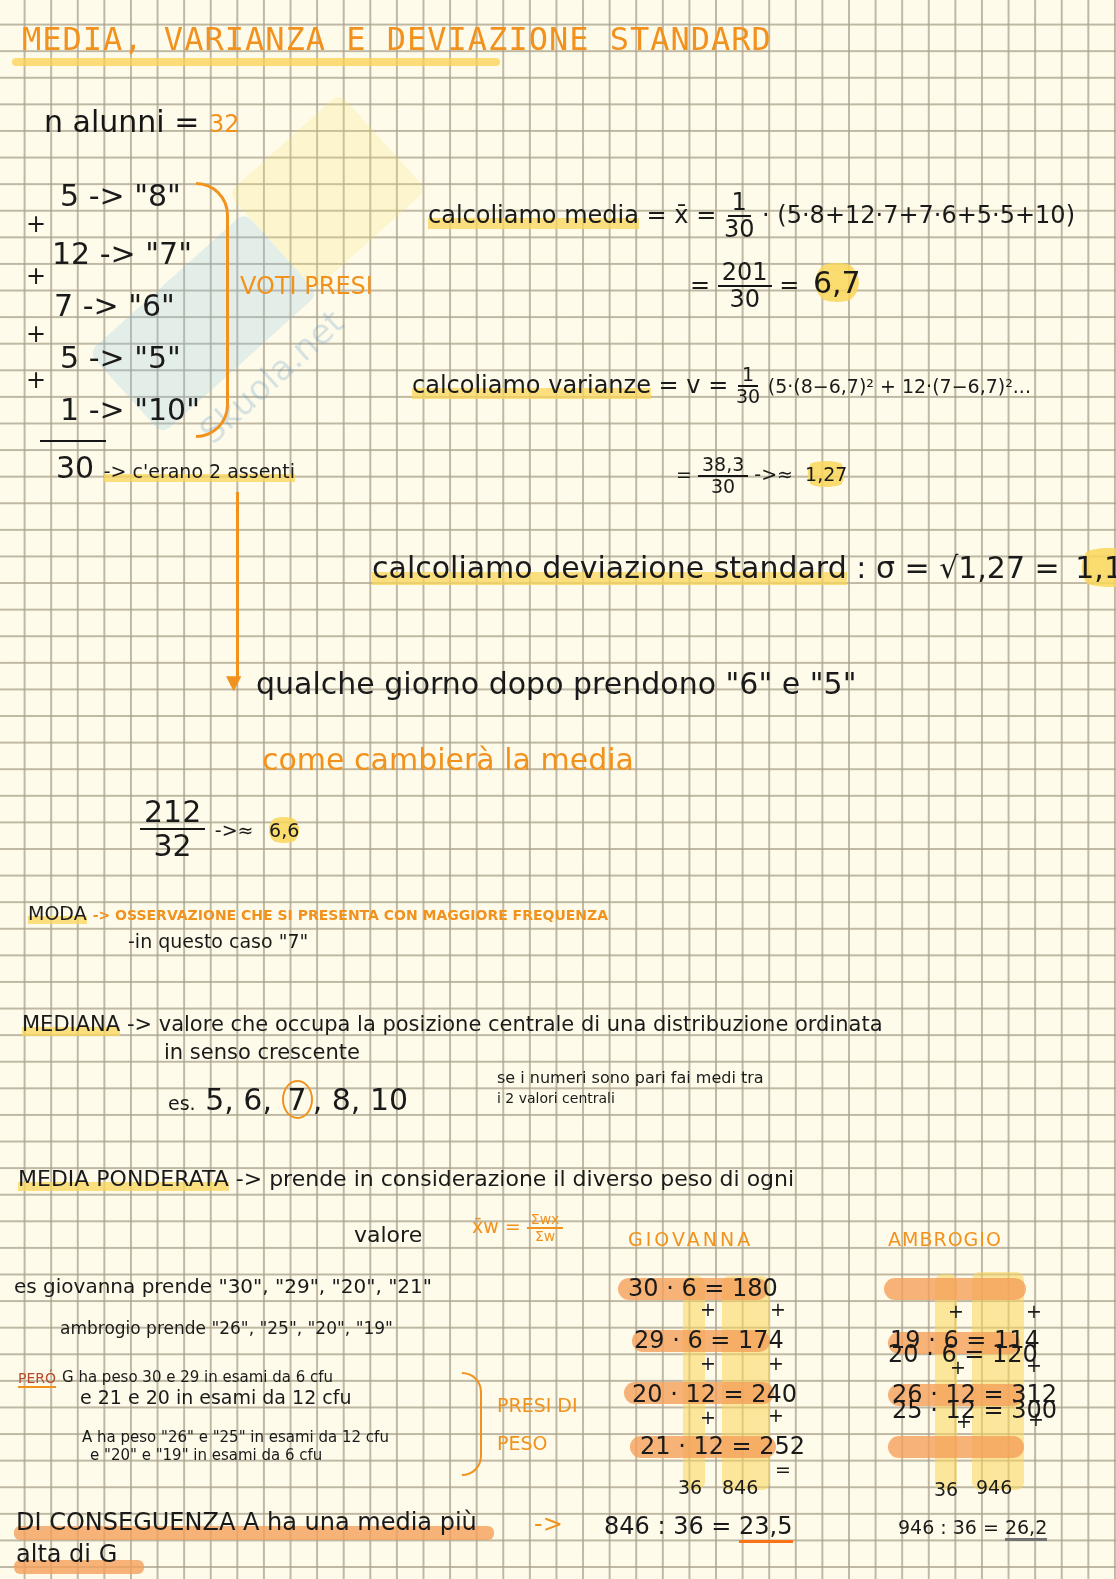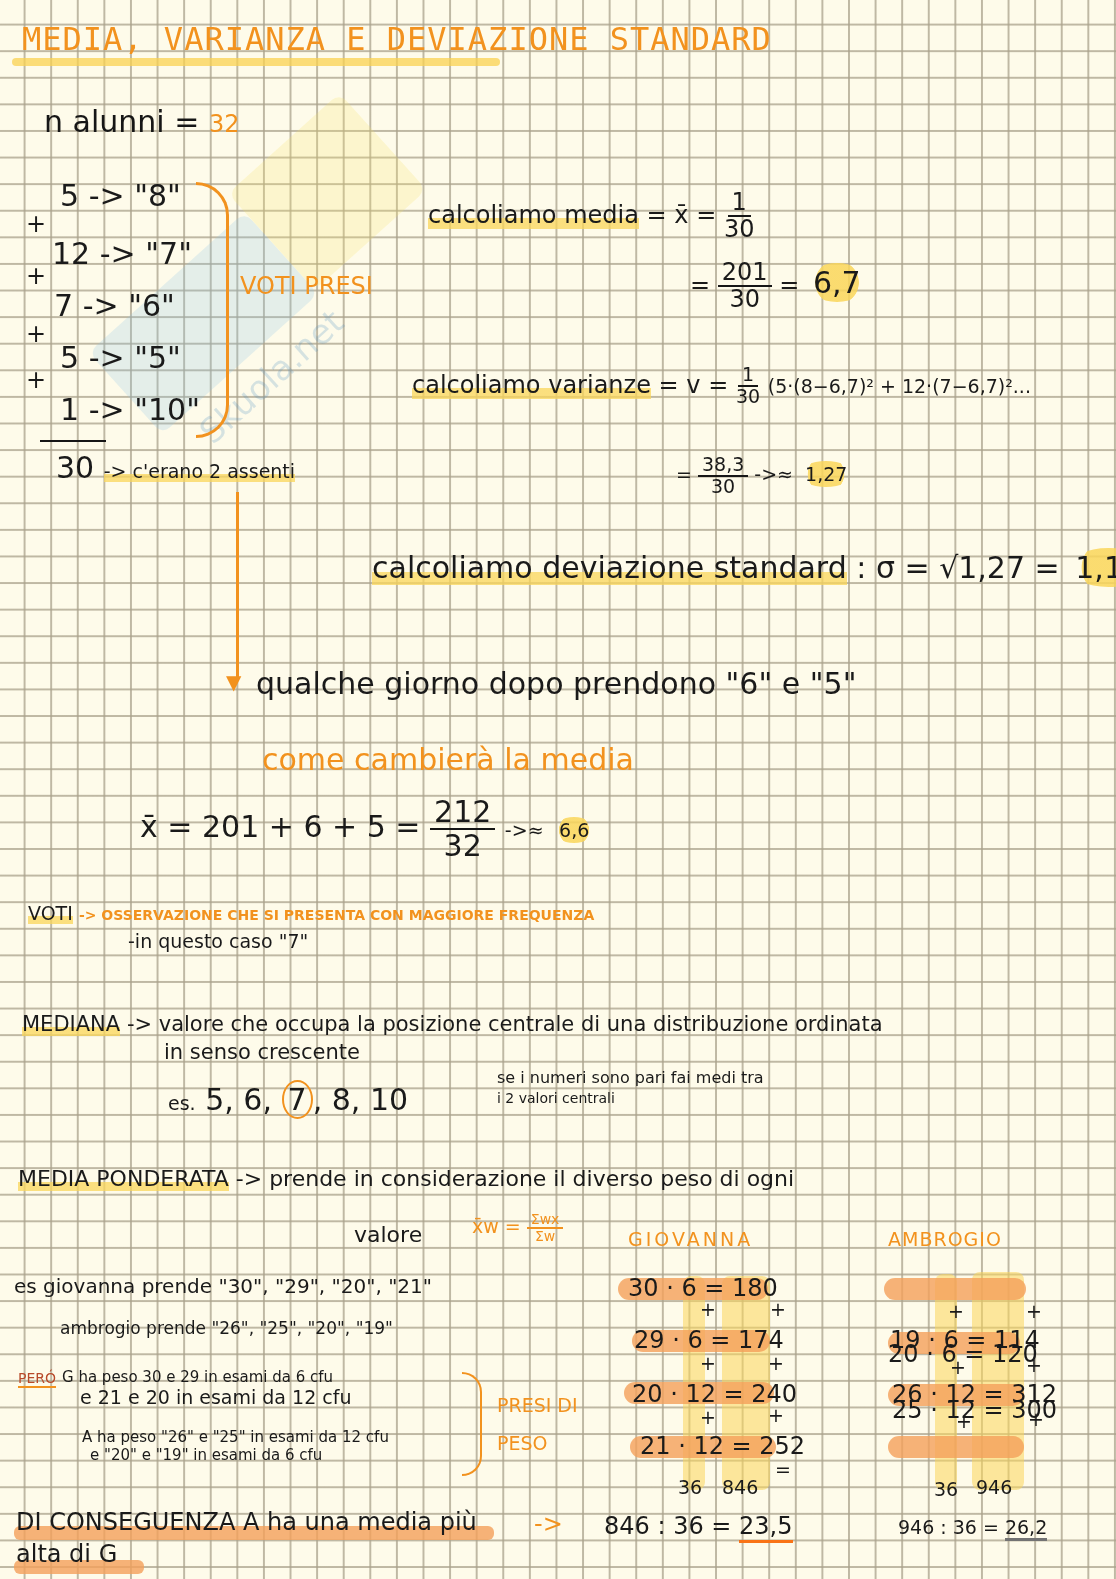--- a/index.html
+++ b/index.html
@@ -94,20 +94,21 @@
 <div class="vline" style="left:236px;top:492px;width:3px;height:186px;"></div>
 <div class="abs orange" style="left:226px;top:670px;font-size:20px;">▼</div>
 
 <div class="abs mid" style="left:428px;top:190px;">
   <span class="hl">calcoliamo media</span>
   <span>= x̄ =</span>
   <span class="frac">
     <span class="num">1</span>
     <span>30</span>
   </span>
+  <span>· (5·8+12·7+7·6+5·5+10)</span>
 </div>
 <div class="abs mid" style="left:690px;top:260px;">
   <span>=</span>
   <span class="frac">
     <span class="num">201</span>
     <span>30</span>
   </span>
   <span>=</span>
   <span class="circle big">6,7</span>
 </div>
@@ -133,31 +134,30 @@
 
 <div class="abs big" style="left:372px;top:550px;">
   <span class="hl">calcoliamo deviazione standard</span>
   <span>: σ = √1,27 =</span>
   <span class="circle">1,12</span>
 </div>
 
 <div class="abs big" style="left:256px;top:666px;">qualche giorno dopo prendono "6" e "5"</div>
 <div class="abs big orange" style="left:262px;top:742px;">come cambierà la media</div>
 <div class="abs big" style="left:140px;top:796px;">
-  <span>x̄ = 201 + 6 + 5 =</span>
   <span class="frac">
     <span class="num">212</span>
     <span>32</span>
   </span>
   <span class="sm">-&gt;≈</span>
   <span class="circle sm">6,6</span>
 </div>
 
 <div class="abs sm" style="left:28px;top:902px;">
-  <span class="hl">VOTI</span>
+  <span class="hl">MODA</span>
   <span class="orange xs" style="font-weight:bold;">-&gt; OSSERVAZIONE CHE SI PRESENTA CON MAGGIORE FREQUENZA</span>
 </div>
 <div class="abs sm" style="left:128px;top:930px;">-in questo caso "7"</div>
 
 <div class="abs" style="left:22px;top:1012px;font-size:21px;">
   <span class="hl">MEDIANA</span>
   <span>-&gt; valore che occupa la posizione centrale di una distribuzione ordinata</span>
 </div>
 <div class="abs" style="left:164px;top:1040px;font-size:21px;">in senso crescente</div>
 <div class="abs" style="left:168px;top:1082px;font-size:30px;">

